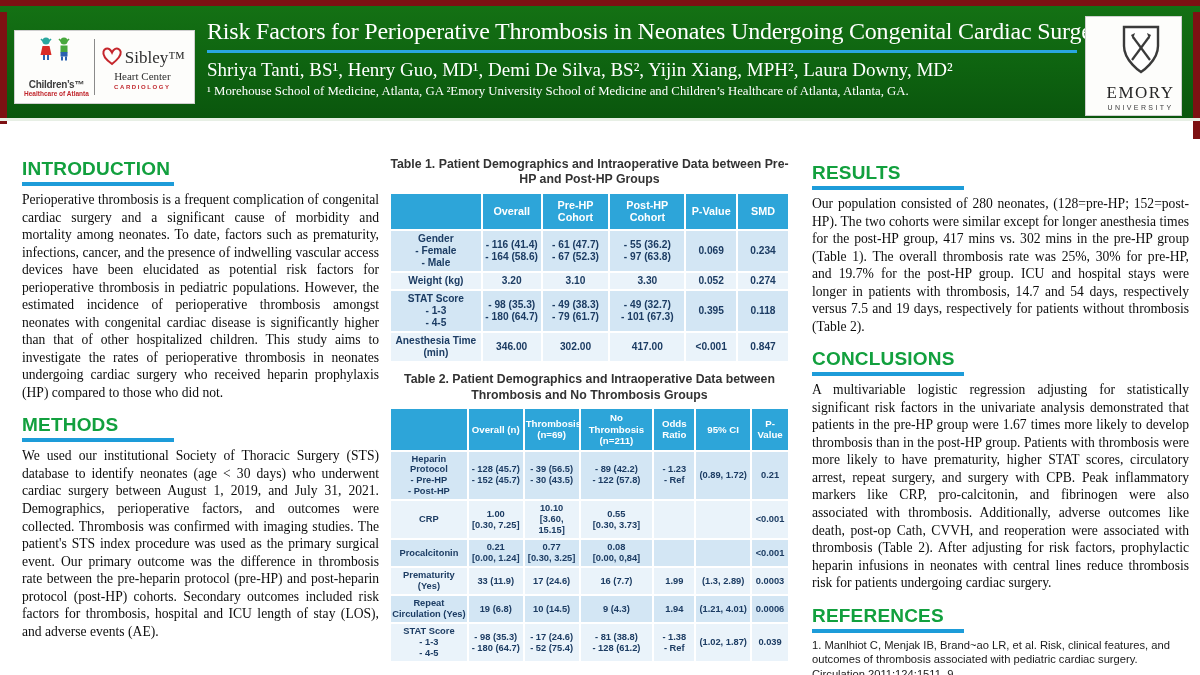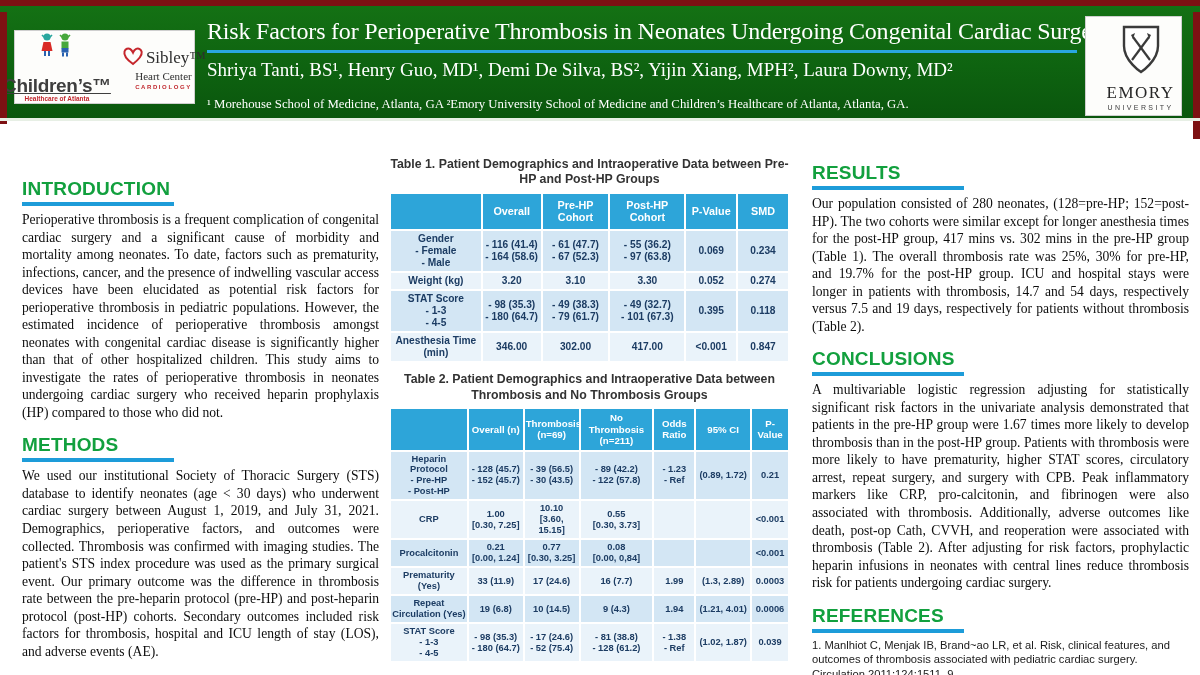--- a/index.html
+++ b/index.html
@@ -10,43 +10,43 @@
   .topbar{position:absolute;left:0;top:0;width:100%;height:6px;background:#7d1113;}
   .header{position:absolute;left:0;top:6px;width:100%;height:112px;
           background:linear-gradient(180deg,#147114 0%,#0e6310 55%,#0a560d 100%);}
   .header-strip{position:absolute;left:0;top:118px;width:100%;height:3px;background:#e7efe5;}
   .edge-left{position:absolute;left:0;top:6px;width:7px;height:112px;background:#7d1113;}
   .edge-right{position:absolute;right:0;top:6px;width:7px;height:127px;background:#7d1113;}
 
   .logo-box{position:absolute;background:#fdfdfb;border:1px solid #cfcfcf;box-sizing:border-box;padding-left:14px;}
   .logo-left{left:14px;top:24px;width:181px;height:74px;display:flex;align-items:center;justify-content:center;gap:5px;padding:3px;}
   .ch-block{text-align:center;line-height:1;}
-  .ch-name{font-weight:bold;font-size:19px;color:#3e3e3e;letter-spacing:-0.3px;margin-top:15px;text-decoration:underline;}
+  .ch-name{font-weight:bold;font-size:10px;color:#3e3e3e;letter-spacing:-0.3px;margin-top:15px;}
   .ch-sub{font-size:6.5px;color:#c0272d;font-weight:bold;margin-top:1px;}
   .logo-divider{width:1px;height:56px;background:#8a8a8a;}
   .sib-block{text-align:center;line-height:1;}
   .sib-top{display:flex;align-items:center;justify-content:center;gap:1px;}
   .sib-name{font-family:Liberation Serif, serif;font-size:17px;color:#2e2e2e;}
   .sib-sub{font-family:Liberation Serif, serif;font-size:11px;color:#2e2e2e;margin-top:1px;}
   .sib-card{font-size:6px;color:#c0272d;font-weight:bold;letter-spacing:1.6px;margin-top:2px;}
 
   .logo-right{right:18px;top:10px;width:97px;height:100px;text-align:center;padding-top:7px;}
   .emory-name{font-family:"Liberation Serif",serif;font-size:17px;letter-spacing:1.5px;color:#262626;margin-top:3px;}
   .emory-sub{font-size:7px;letter-spacing:2.4px;color:#3c3c3c;margin-top:1px;}
 
   .header-center{position:absolute;left:207px;top:12px;width:870px;color:#fff;}
   .title{font-family:"Liberation Serif",serif;font-size:24px;white-space:nowrap;text-align:center;
          color:#ffffff;letter-spacing:-0.2px;}
   .title-rule{height:3px;background:#2aa7e0;margin:5px 0 6px 0;}
   .authors{font-family:"Liberation Serif",serif;font-size:19px;}
-  .affil{font-family:"Liberation Serif",serif;font-size:12.8px;margin-top:16px;}
+  .affil{font-family:"Liberation Serif",serif;font-size:12.8px;margin-top:3px;}
 
   
   .col{position:absolute;}
-  .col-left{left:22px;top:178px;width:357px;}
+  .col-left{left:22px;top:158px;width:357px;}
   .col-mid{left:389px;top:157px;width:401px;}
   .col-right{left:812px;top:162px;width:377px;}
 
   .sec-head-wrap{margin:0 0 5px 0;}
   .sec-head{display:inline-block;min-width:148px;font-size:19px;font-weight:bold;color:#12a03e;
             letter-spacing:0.2px;border-bottom:4px solid #1d9cd9;padding:0 4px 2px 0;}
   .body-serif{font-family:"Liberation Serif",serif;font-size:13.6px;line-height:1.29;color:#0d0d0d;
               text-align:justify;margin:2px 0 13px 0;}
 
   

